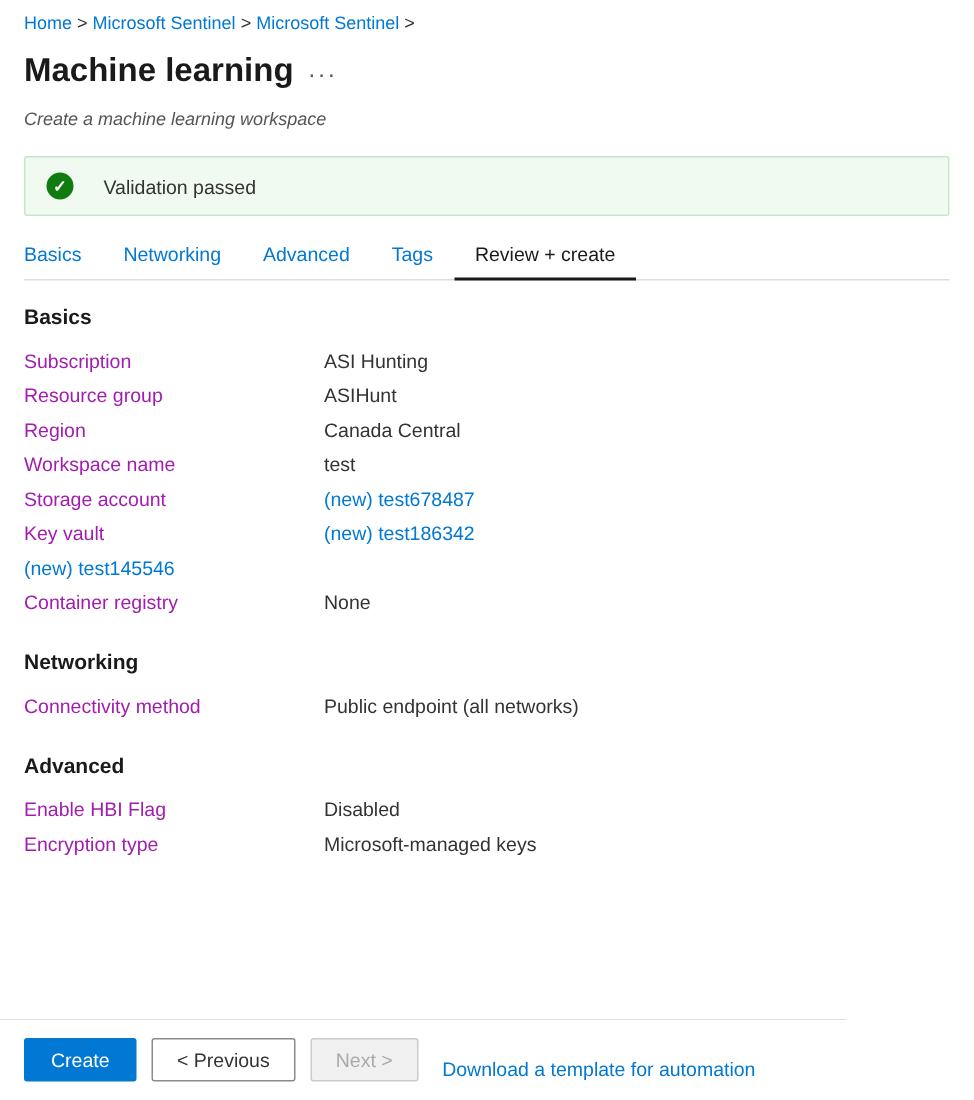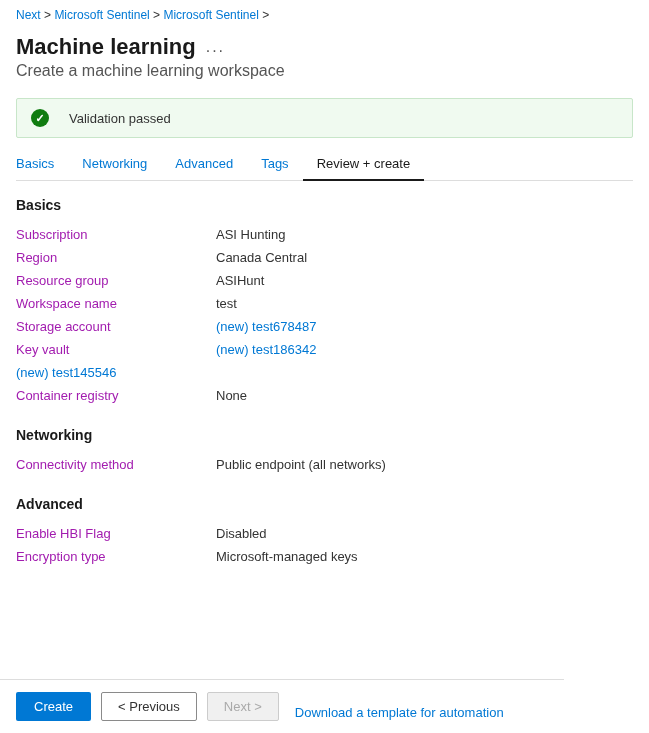--- a/index.html
+++ b/index.html
@@ -32,23 +32,24 @@
       font-weight: 700;
       color: #1a1a1a;
     }
     .more-icon {
       font-size: 16px;
       color: #555;
       cursor: pointer;
       letter-spacing: 2px;
     }
     .page-subtitle {
-      font-size: 16px;
+      font-size: 12px;
       color: #555;
-      margin-top: 2px;
+      margin-top: 12px;
+      font-style: italic;
     }
     .validation-banner {
       margin: 10px 16px;
       background: #f0faf0;
       border: 1px solid #c8e6c9;
       border-radius: 2px;
       padding: 10px 14px;
       display: flex;
       align-items: center;
       gap: 20px;
@@ -173,21 +174,21 @@
       margin-top: 11px;
     }
     .content-scroll {
       padding-bottom: 70px;
     }
   </style>
 </head>
 <body>
 
 <div class="breadcrumb">
-  <span style="color:#0078d4;cursor:pointer">Next</span>
+  <span style="color:#0078d4;cursor:pointer">Home</span>
   <span> &gt; </span>
   <span style="color:#0078d4;cursor:pointer">Microsoft Sentinel</span>
   <span> &gt; </span>
   <span style="color:#0078d4;cursor:pointer">Microsoft Sentinel</span>
   <span> &gt;</span>
 </div>
 
 <div class="page-header">
   <div class="page-title-row">
     <span class="page-title">Machine learning</span>
@@ -211,26 +212,26 @@
 
 <div class="content content-scroll">
 
   <div class="section">
     <div class="section-title">Basics</div>
     <div class="field-row">
       <span class="field-label">Subscription</span>
       <span class="field-value">ASI Hunting</span>
     </div>
     <div class="field-row">
+      <span class="field-label">Resource group</span>
+      <span class="field-value">ASIHunt</span>
+    </div>
+    <div class="field-row">
       <span class="field-label">Region</span>
       <span class="field-value">Canada Central</span>
-    </div>
-    <div class="field-row">
-      <span class="field-label">Resource group</span>
-      <span class="field-value">ASIHunt</span>
     </div>
     <div class="field-row">
       <span class="field-label">Workspace name</span>
       <span class="field-value">test</span>
     </div>
     <div class="field-row">
       <span class="field-label">Storage account</span>
       <span class="field-value blue">(new) test678487</span>
     </div>
     <div class="field-row">

